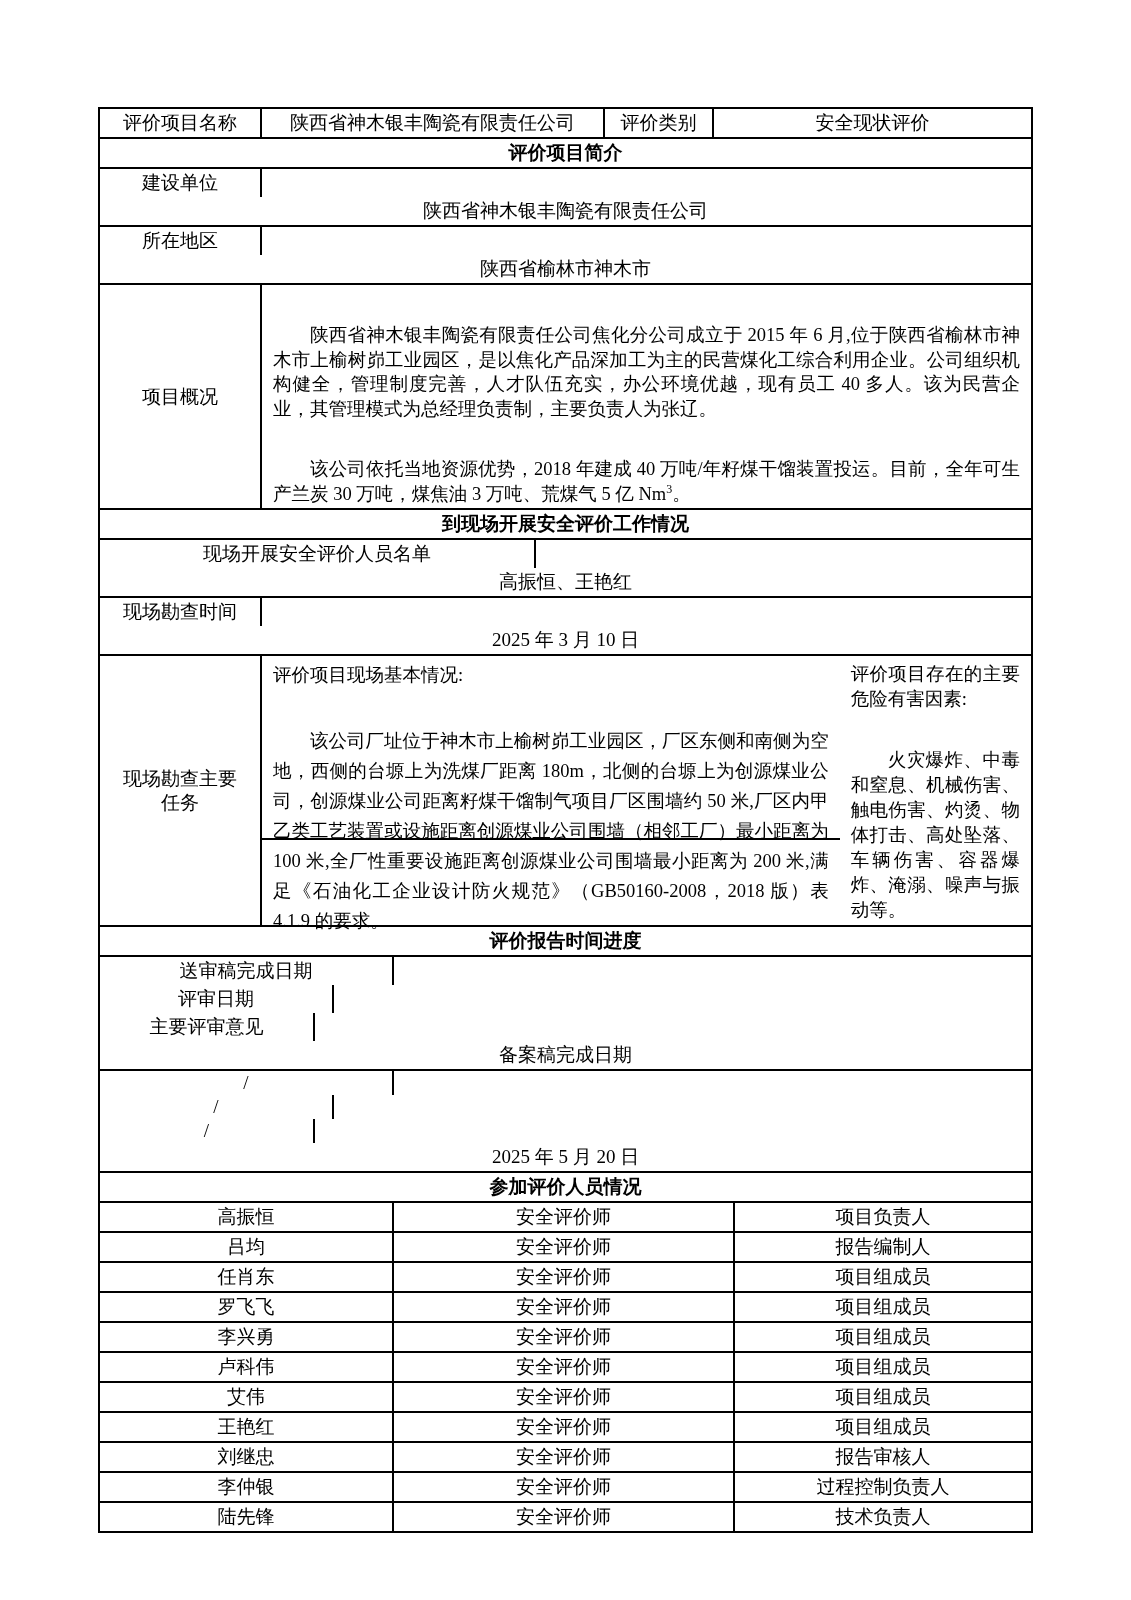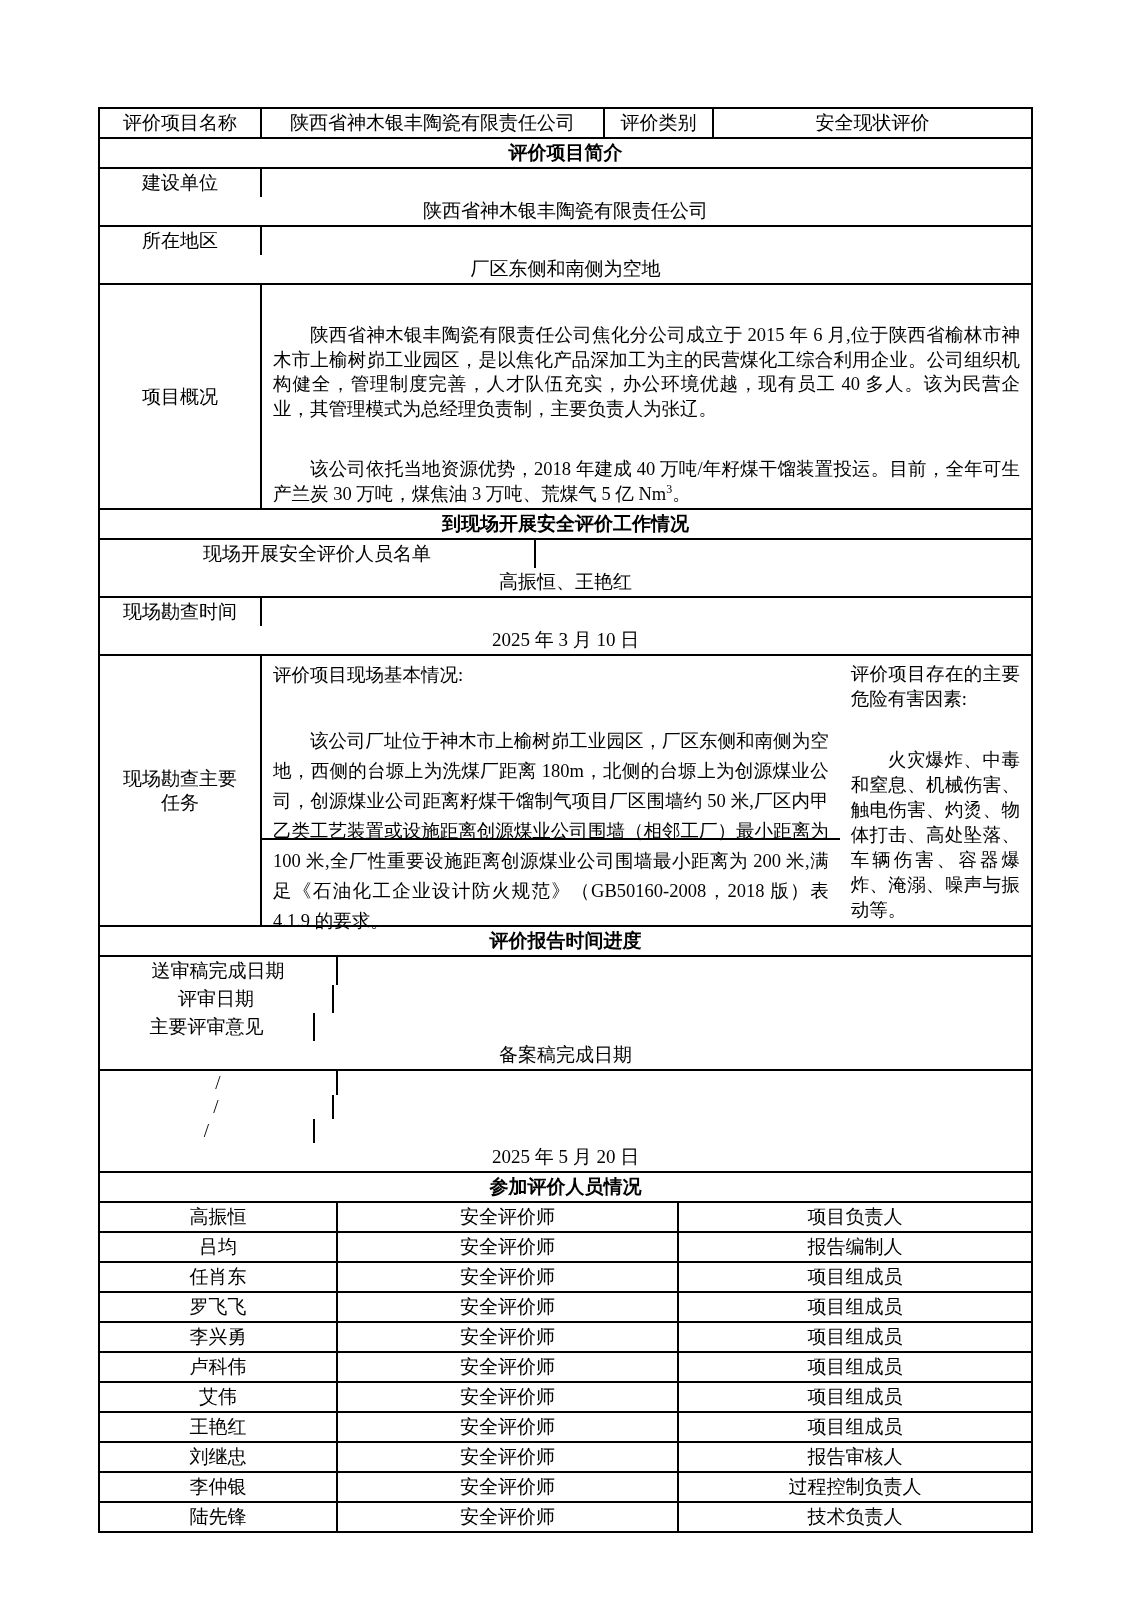--- a/index.html
+++ b/index.html
@@ -28,21 +28,21 @@
     padding:1px 4px;
     min-width:0;
   }
   .c:last-child { border-right:none; }
   .fill { flex:1 1 auto; }
 
   .w162 { width:162px; flex:none; }
   .w343 { width:343px; flex:none; }
   .w109 { width:109px; flex:none;font-family:Liberation Mono, monospace; }
   .w362 { width:436px; flex:none; }
-  .w262 { width:238px; flex:none; }
+  .w262 { width:294px; flex:none; }
   .w234 { width:234px; flex:none; }
   .w215 { width:215px; flex:none; }
   .w341 { width:341px; flex:none; }
 
   .h30 { min-height:30px; }
   .h27 { min-height:27px;flex-direction:column; }
   .h26 { min-height:26px; }
   .h148 { min-height:148px; }
   .hP  { min-height:26.5px; }
 
@@ -88,21 +88,21 @@
     <div class="c fill sec">评价项目简介</div>
   </div>
 
   <div class="row h27">
     <div class="c w162">建设单位</div>
     <div class="c fill">陕西省神木银丰陶瓷有限责任公司</div>
   </div>
 
   <div class="row h27">
     <div class="c w162">所在地区</div>
-    <div class="c fill">厂区东侧和南侧为空地</div>
+    <div class="c fill">陕西省榆林市神木市</div>
   </div>
 
   <div class="row h148">
     <div class="c w162">项目概况</div>
     <div class="c fill ptext">
       <div class="para">陕西省神木银丰陶瓷有限责任公司焦化分公司成立于 2015 年 6 月,位于陕西省榆林市神木市上榆树峁工业园区，是以焦化产品深加工为主的民营煤化工综合利用企业。公司组织机构健全，管理制度完善，人才队伍充实，办公环境优越，现有员工 40 多人。该为民营企业，其管理模式为总经理负责制，主要负责人为张辽。</div>
       <div class="para"><span>该公司依托当地资源优势，2018 年建成 40 万吨/年籽煤干馏装置投运。目前，全年可生产兰炭 30 万吨，煤焦油 3 万吨、荒煤气 5 亿 Nm</span><sup>3</sup><span>。</span></div>
     </div>
   </div>
 

